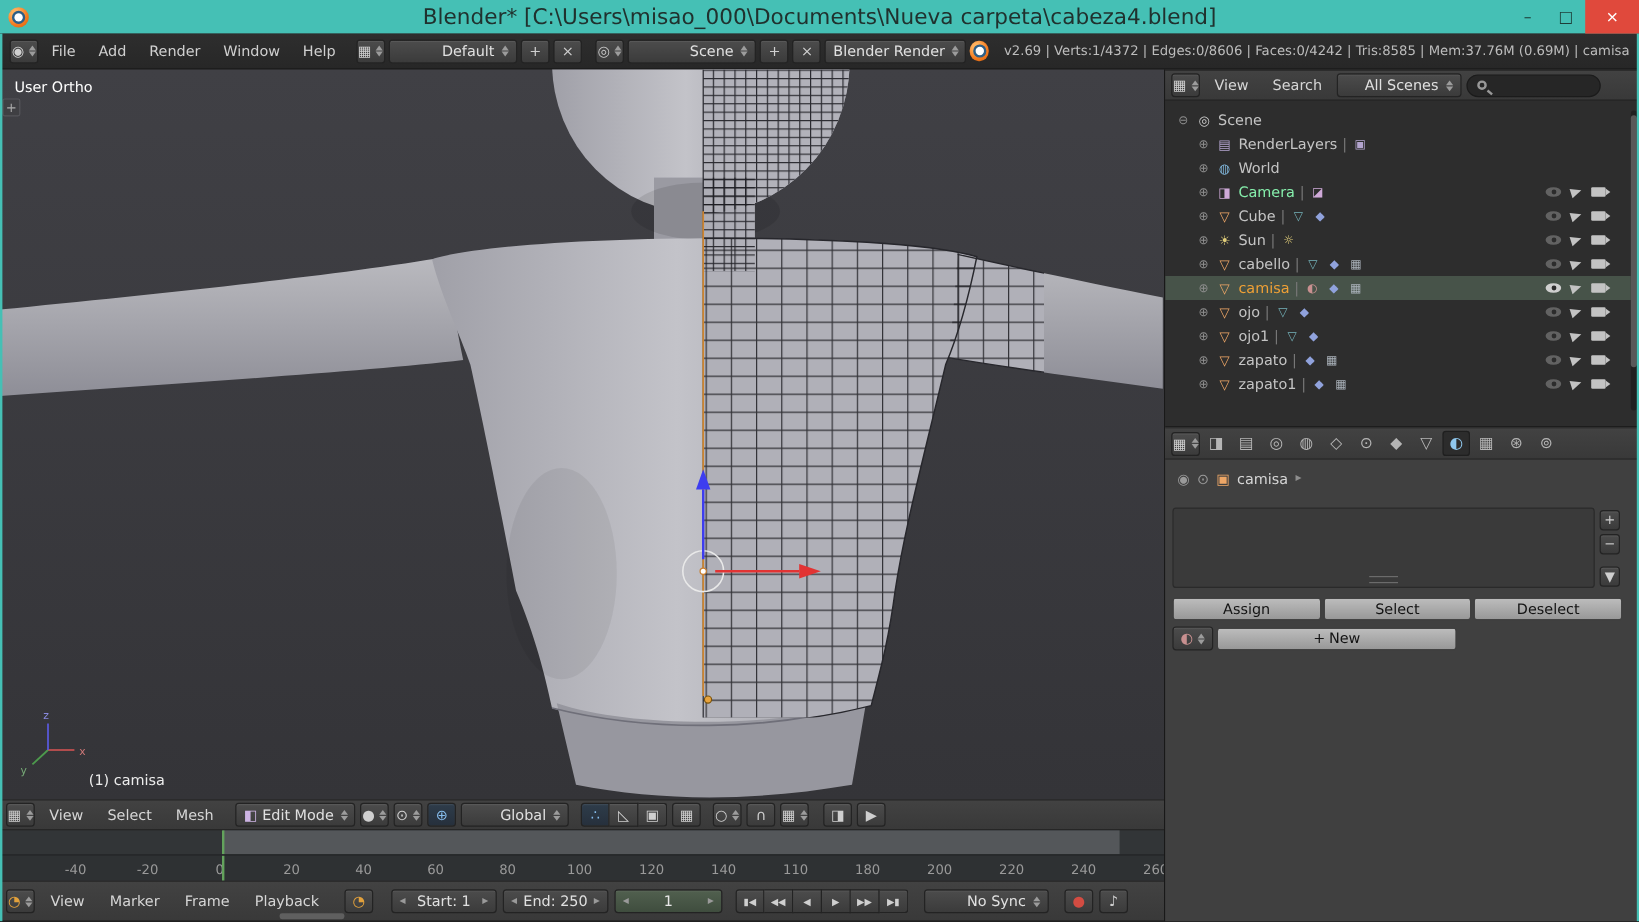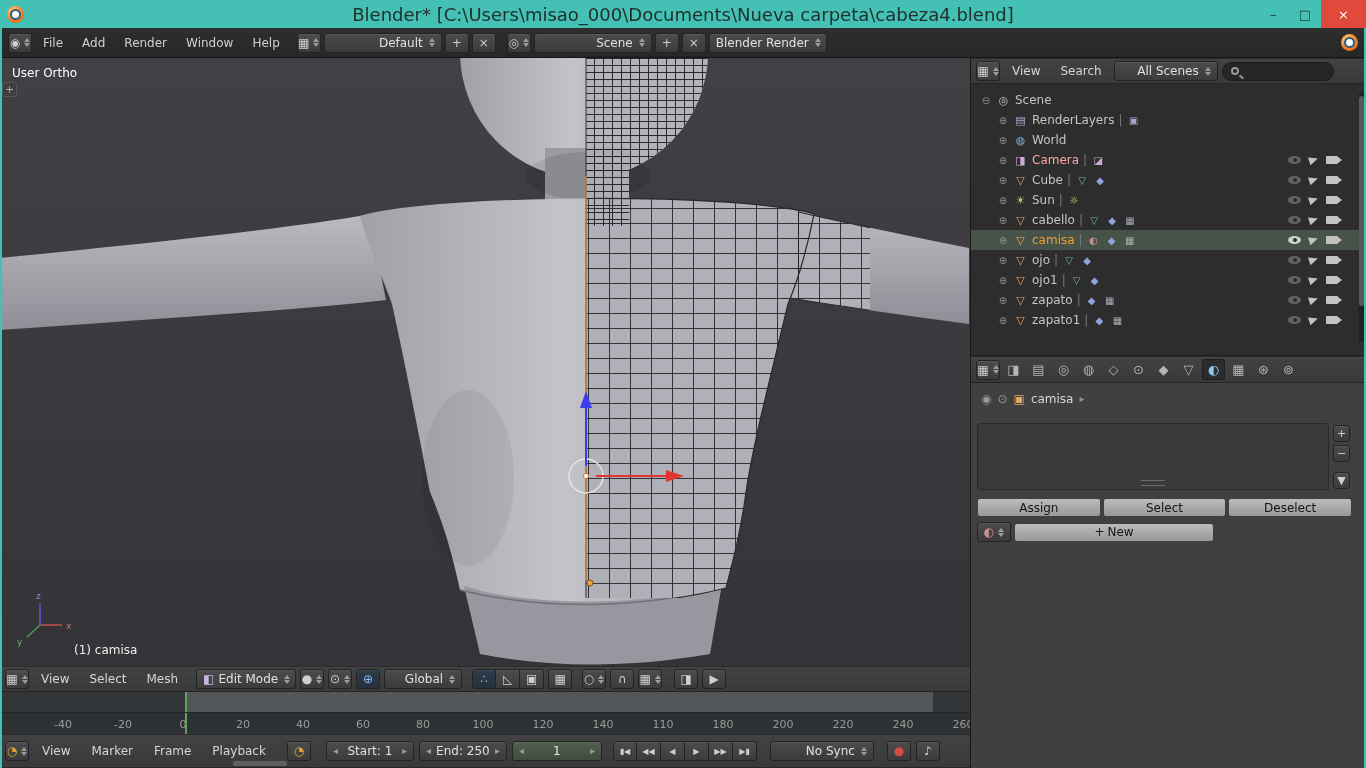--- a/index.html
+++ b/index.html
@@ -77,21 +77,21 @@
   .i-search{width:8px;height:8px;border:2px solid #999;border-radius:50%;position:relative;flex:none}
   .i-search::after{content:"";position:absolute;width:5px;height:2px;background:#999;transform:rotate(40deg);left:6px;top:7px}
   .orow{display:flex;align-items:center;height:20px;padding-left:26px;gap:4px;color:#c4c4c4;cursor:pointer}
   .orow.root{padding-left:9px}
   .orow.active{background:#475349}
   .orow .exp{color:#8d8d8d;font-size:10px;width:12px;text-align:center}
   .oi{width:15px;text-align:center;font-size:11px}
   .pipe{color:#777}
   .di{width:14px;text-align:center;font-size:10px}
   .olabel.sel{color:#efa036}
-  .olabel.sel2{color:#fca5a5}
+  .olabel.sel2{color:#86efac}
   .rgrp{margin-left:auto;display:flex;align-items:center;gap:8px;padding-right:28px}
   .i-eye{width:13px;height:8px;background:#cfcfcf;border-radius:50%;position:relative;display:inline-block}
   .i-eye::after{content:"";position:absolute;left:4.5px;top:2px;width:4px;height:4px;background:#2b2b2b;border-radius:50%}
   .dim{opacity:.33}
   .i-ptr{width:0;height:0;border-left:9px solid #c3c3c3;border-top:4px solid transparent;border-bottom:4px solid transparent;
          transform:rotate(-18deg);display:inline-block}
   .i-camr{width:12px;height:8px;background:#c3c3c3;border-radius:1px;position:relative;display:inline-block}
   .i-camr::before{content:"";position:absolute;right:-4px;top:1px;width:0;height:0;border-left:4px solid #c3c3c3;
          border-top:3px solid transparent;border-bottom:3px solid transparent}
   .vscroll{position:absolute;right:2px;top:8px;width:5px;height:250px;background:#202020;border-radius:3px}
@@ -185,20 +185,21 @@
     <div class="ib">+</div>
     <div class="ib">×</div>
     <div class="dd" style="width:118px;">
       <span class="grow">Blender Render</span>
       <span class="updn">
           <b class="u"></b>
           <b class="d"></b>
         </span>
     </div>
     <span class="blogo push"></span>
+    <span class="stats">v2.69 | Verts:1/4372 | Edges:0/8606 | Faces:0/4242 | Tris:8585 | Mem:37.76M (0.69M) | camisa</span>
   </div>
 
   <div id="vp">
     <svg width="970" height="608" viewBox="0 0 970 608">
       <defs>
         <linearGradient id="vbg" x1="0" y1="0" x2="0" y2="1">
           <stop offset="0" stop-color="#404045"></stop>
             <stop offset="1" stop-color="#343438"></stop>
         </linearGradient>
         <linearGradient id="skin" x1="0" y1="0" x2="1" y2="0">
@@ -298,21 +299,21 @@
     <div class="ib">
       <span class="gi">⊙</span>
       <span class="updn">
           <b class="u"></b>
           <b class="d"></b>
         </span>
     </div>
     <div class="ib pressed">
       <span class="gi">⊕</span>
     </div>
-    <div class="dd" style="width:78px">
+    <div class="dd" style="width:90px">
       <span class="grow">Global</span>
       <span class="updn">
           <b class="u"></b>
           <b class="d"></b>
         </span>
     </div>
     <span class="seg" style="margin-left:6px">
       <div class="ib pressed">∴</div>
       <div class="ib">◺</div>
       <div class="ib">▣</div>

